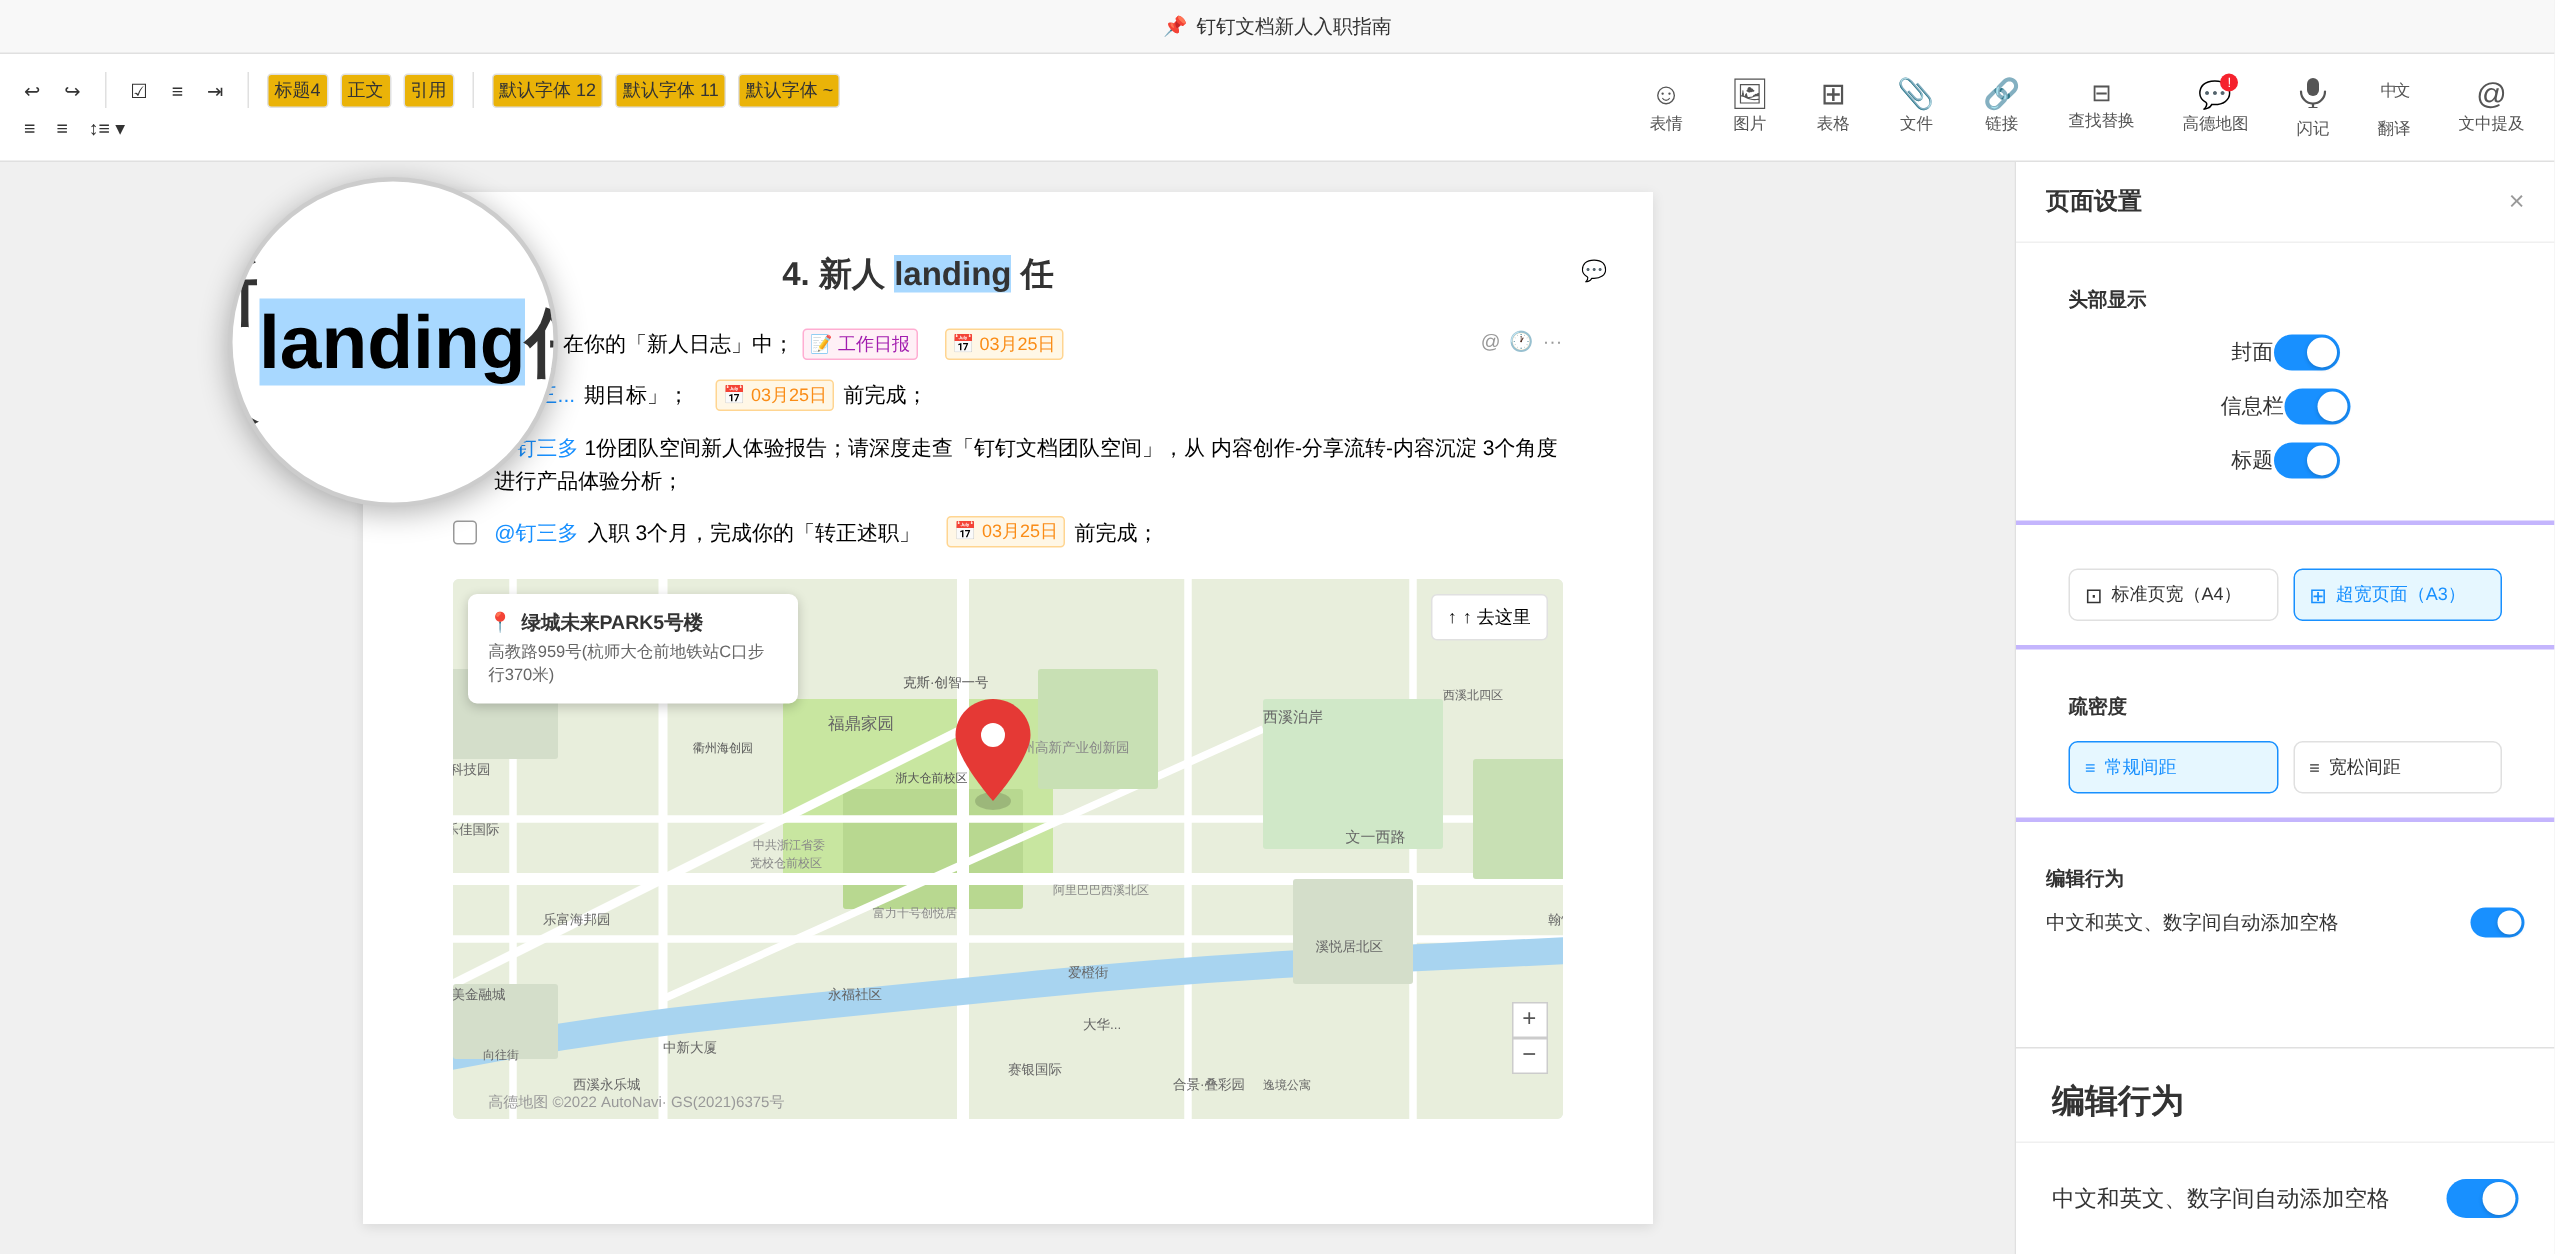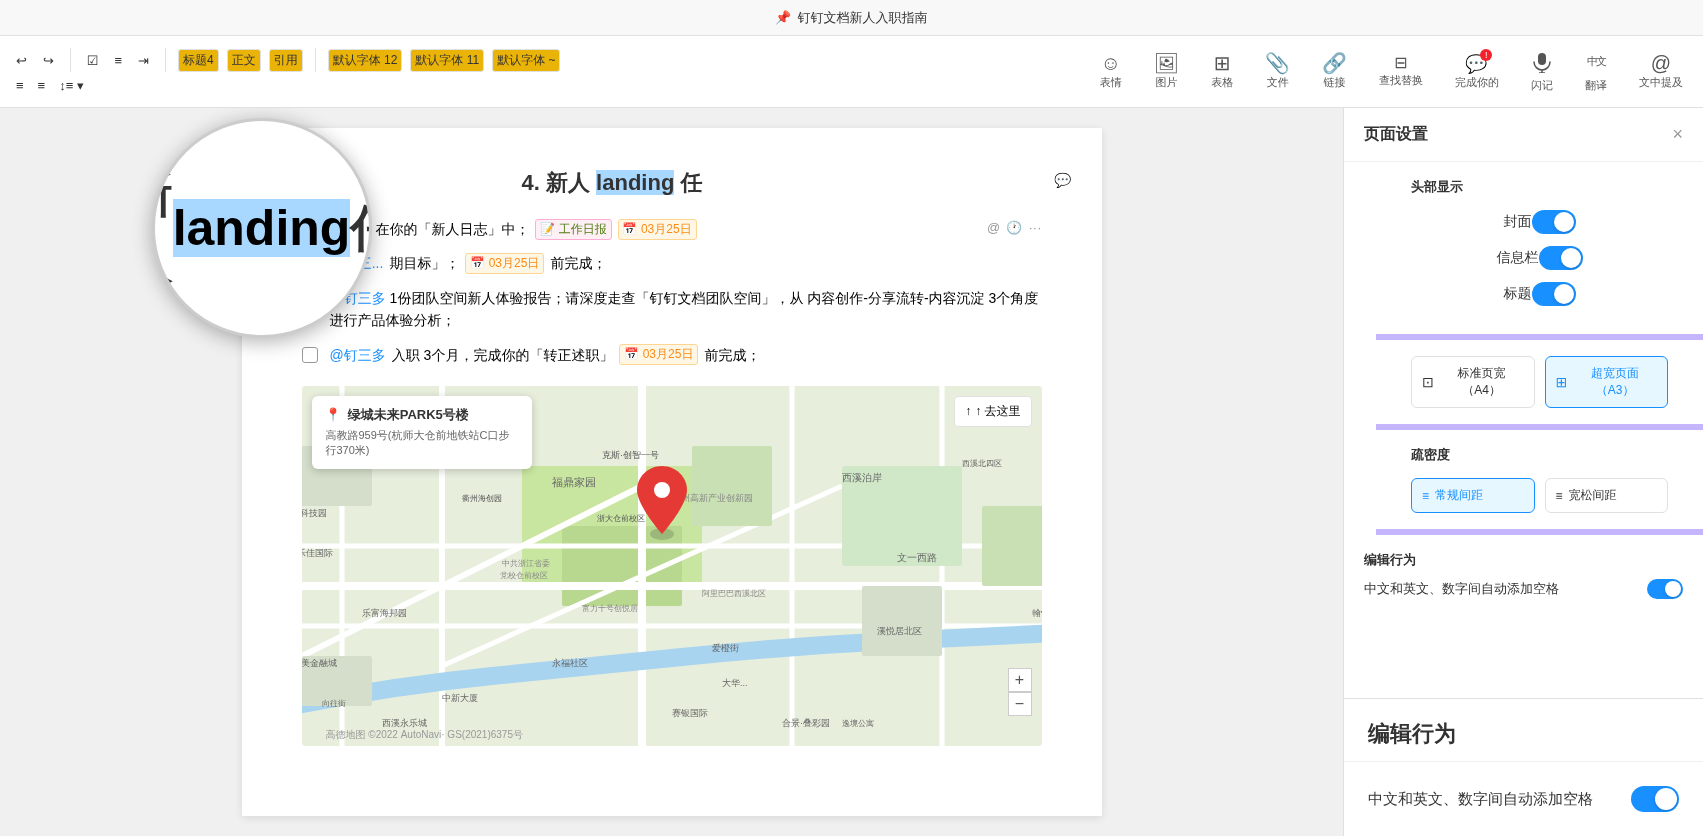--- a/index.html
+++ b/index.html
@@ -182,28 +182,29 @@
     .date-tag {
       background: #fff7e6;
       border: 1px solid #ffd591;
       border-radius: 3px;
       padding: 0 4px;
       font-size: 12px;
       color: #fa8c16;
       display: inline-flex;
       align-items: center;
       gap: 2px;
+      margin-left: 12px;
     }
     .work-log-tag {
       background: #fff0f6;
       border: 1px solid #ffadd2;
       border-radius: 3px;
       padding: 0 4px;
       font-size: 12px;
-      color: #4d7c0f;
+      color: #a21caf;
       display: inline-flex;
       align-items: center;
       gap: 2px;
     }
 
     
     .map-container {
       width: 100%;
       height: 360px;
       background: #e8f0e8;
@@ -309,20 +310,21 @@
     }
 
     
     .right-panel {
       width: 360px;
       background: #fff;
       border-left: 1px solid #e0e0e0;
       display: flex;
       flex-direction: column;
       position: relative;
+      gap: 13px;
     }
     .panel-header {
       display: flex;
       align-items: center;
       justify-content: space-between;
       padding: 16px 20px;
       border-bottom: 1px solid #f0f0f0;
     }
     .panel-title {
       font-size: 16px;
@@ -331,22 +333,21 @@
     }
     .panel-close {
       background: none;
       border: none;
       cursor: pointer;
       font-size: 18px;
       color: #999;
     }
     .panel-section {
       padding: 16px 35px;
-      border-bottom: 6px solid #c4b5fd;
-      margin-left: 32px;
+      border-bottom: 3px solid #c4b5fd;
     }
     .panel-section-title {
       font-size: 13px;
       font-weight: bold;
       color: #333;
       margin-bottom: 14px;
     }
     .panel-row {
       display: flex;
       align-items: center;
@@ -553,21 +554,21 @@
     </div>
     <div class="toolbar-item">
       <div class="icon-area" style="font-size:16px;">⊟</div>
       <span class="toolbar-item-label">查找替换</span>
     </div>
     <div class="toolbar-item">
       <div class="icon-area" style="position:relative;">
         <span style="font-size:18px;">💬</span>
         <span style="position:absolute;top:-4px;right:-4px;background:#f5222d;color:#fff;border-radius:50%;width:12px;height:12px;font-size:9px;display:flex;align-items:center;justify-content:center;">!</span>
       </div>
-      <span class="toolbar-item-label">完成你的</span>
+      <span class="toolbar-item-label">高德地图</span>
     </div>
     <div class="toolbar-item mic-area">
       <div class="icon-area">
         <svg width="22" height="22" viewBox="0 0 22 22" fill="none">
           <rect x="7" y="2" width="8" height="12" rx="4" fill="#555"></rect>
           <path d="M3 11c0 4.4 3.6 8 8 8s8-3.6 8-8" stroke="#555" stroke-width="1.5" fill="none" stroke-linecap="round"></path>
           <line x1="11" y1="19" x2="11" y2="22" stroke="#555" stroke-width="1.5"></line>
           <line x1="8" y1="22" x2="14" y2="22" stroke="#555" stroke-width="1.5"></line>
         </svg>
       </div>

